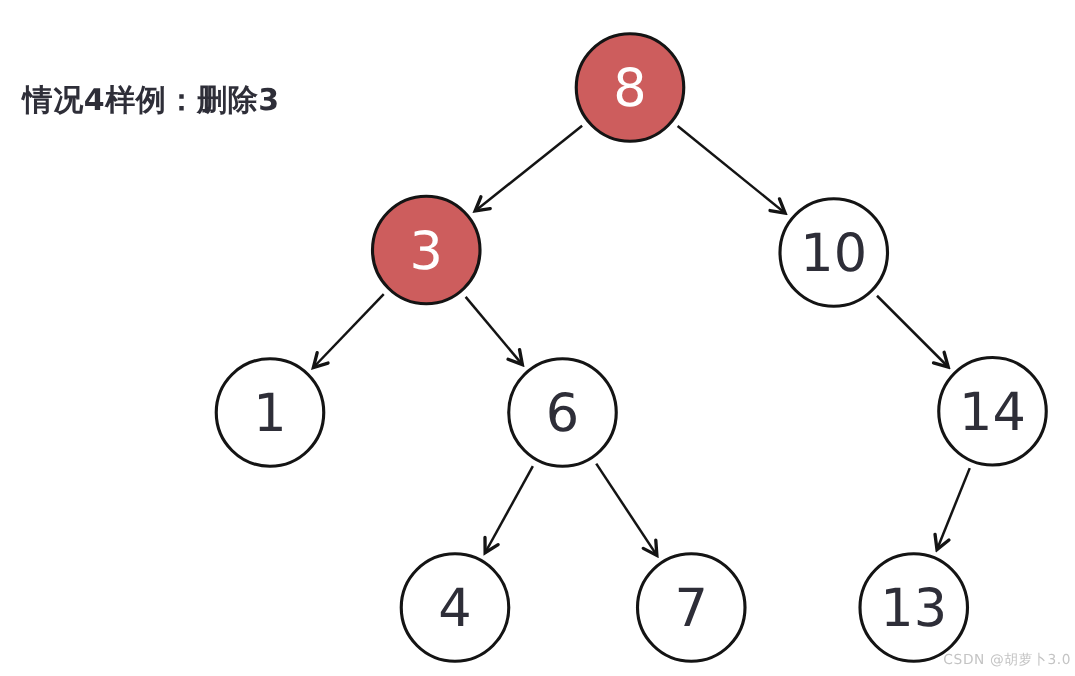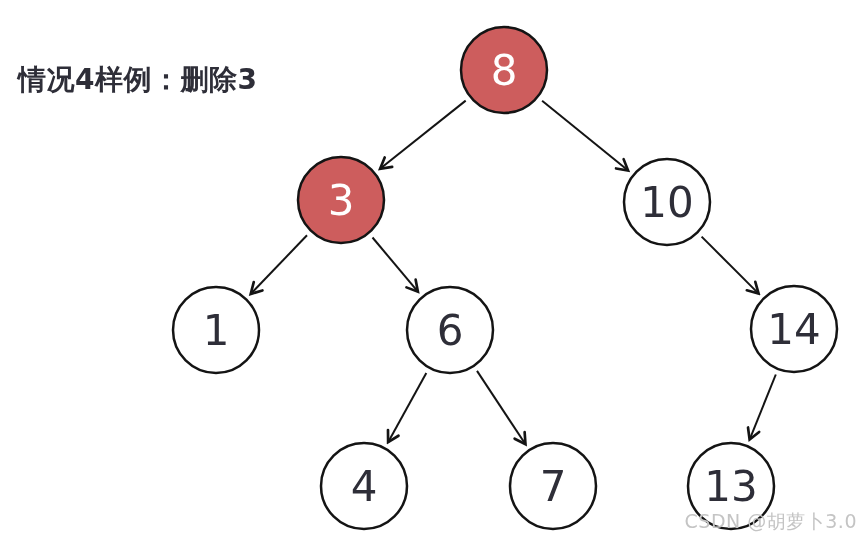--- a/index.html
+++ b/index.html
@@ -17,33 +17,33 @@
   }
   .tree-svg {
     position: absolute;
     left: 0;
     top: 0;
   }
   .notes {
     position: absolute;
     left: 18px;
     top: 61px;
-    font-size: 28px;
+    font-size: 24px;
     line-height: 38px;
     font-weight: 600;
     color: #2e2e38;
     letter-spacing: 0.5px;
     white-space: nowrap;
     text-align: center;
   }
   .watermark {
     position: absolute;
     right: 3px;
     bottom: 6px;
-    font-size: 19px;
+    font-size: 11px;
     color: #c4c4c4;
     letter-spacing: 0.5px;
     white-space: nowrap;
   }
   .node-value-text {
     font-family: "DejaVu Sans", "Liberation Sans", sans-serif;
     font-weight: 400;
   }
 </style>
 </head>

